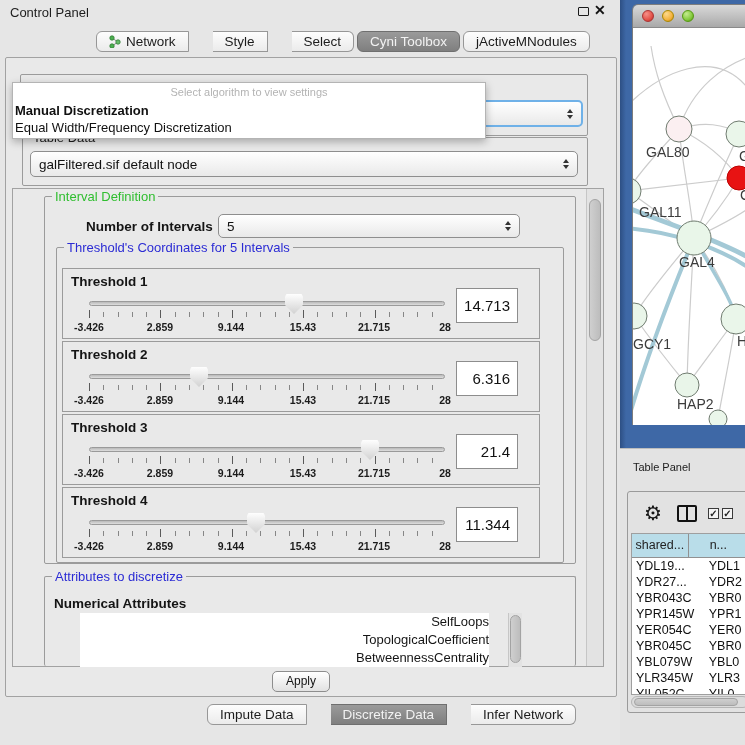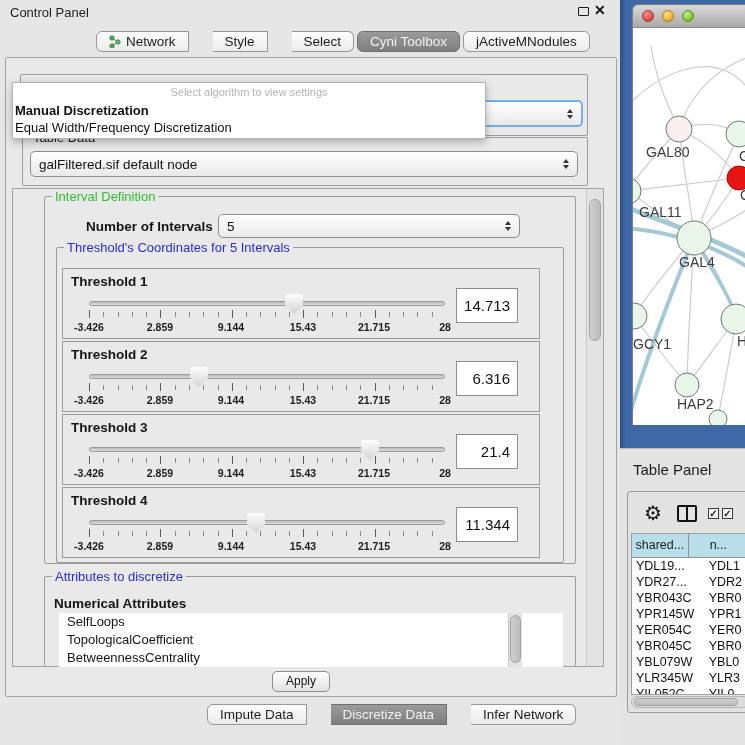--- a/index.html
+++ b/index.html
@@ -63,21 +63,21 @@
   
   #desktop-blue { left:620px; top:0; width:125px; height:448px; background:linear-gradient(90deg,#2d4f84 0,#3e68a6 6px); }
   #net-window { left:632px; top:4px; width:113px; height:421px; border-radius:6px 0 0 0; overflow:hidden; border-left:1px solid #7d7d7d; border-top:1px solid #7d7d7d; }
   #net-titlebar { height:23px; background:linear-gradient(#d9d9d9,#a9a9a9); border-bottom:1px solid #8a8a8a; display:flex; align-items:center; padding-left:9px; gap:8px; }
   .traffic { width:12px; height:12px; border-radius:50%; }
   .t-red { background:radial-gradient(circle at 35% 30%, #f59089,#e4534a 60%,#b02c24); border:0.5px solid #a33; }
   .t-yellow { background:radial-gradient(circle at 35% 30%, #fcd98c,#f4b33e 60%,#c07d10); border:0.5px solid #a80; }
   .t-green { background:radial-gradient(circle at 35% 30%, #c4eb8f,#84ca3d 60%,#4e8a13); border:0.5px solid #591; }
   #net-canvas { width:113px; height:397px; background:#fff; }
 
-  #tablepanel-titlebar-text { left:633px; top:461px; font-size:15px; color:#1d1d1d; }
+  #tablepanel-titlebar-text { left:633px; top:461px; font-size:11px; color:#1d1d1d; }
   #table-panel { left:627px; top:491px; width:122px; height:222px; border:1px solid #9a9a9a; border-radius:3px; background:#e2e2e2; }
   #gear-icon { left:644px; top:503px; font-size:20px; color:#161616; line-height:20px; }
   #tablecols-icon { left:677px; top:505px; width:20px; height:17px; border:2px solid #111; border-radius:2px; }
   #tablecols-icon::after { content:""; position:absolute; left:7px; top:0; width:2px; height:13px; background:#111; }
   .cb-icon { width:11px; height:11px; border:1.5px solid #3a3a3a; background:#f4f4f4; font-size:10px; line-height:9px; text-align:center; color:#222; font-weight:bold; }
 
   #data-table { left:631px; top:533px; width:118px; height:162px; overflow:hidden; background:#fff; border:1px solid #9f9f9f; }
   #data-table .hdr { display:flex; height:24px; background:#b9dde9; border-bottom:1px solid #919191; }
   #data-table .hcell { font-size:12.5px; color:#222; line-height:23px; }
   #data-table .hc1 { width:76px; text-align:center; border-right:1px solid #919191; }
@@ -213,21 +213,21 @@
   <span class="tick-label" style="left:168px;">9.144</span>
   <span class="tick-label" style="left:240px;">15.43</span>
   <span class="tick-label" style="left:311px;">21.715</span>
   <span class="tick-label" style="left:382px;">28</span>
   <div class="value-box">11.344</div>
 </div>
 
 <div class="abs groupbox" style="left:44px; top:576px; width:532px; height:90px; z-index:2; border-bottom:none;"></div>
 <div class="grouplabel lbl-blue abs" style="left:52px; top:570px; z-index:3;">Attributes to discretize</div>
 <div class="abs bold13" style="left:54px; top:596px; z-index:3;">Numerical Attributes</div>
-<div class="abs" id="attr-list" style="left:59px; top:613px; width:504px; height:54px; z-index:3; overflow:hidden;">
+<div class="abs" id="attr-list" style="left:80px; top:613px; width:409px; height:54px; z-index:3; overflow:hidden;text-align:right;">
   <div class="row">SelfLoops</div>
   <div class="row">TopologicalCoefficient</div>
   <div class="row">BetweennessCentrality</div>
 </div>
 <div class="abs vscroll-track" style="left:508px; top:613px; width:14px; height:54px; z-index:3;">
   <div class="scroll-thumb" style="position:absolute; left:1px; top:2px; width:11px; height:48px;"></div>
 </div>
 
 <div class="abs vscroll-track" style="left:586px; top:189px; width:17px; height:477px; z-index:4;">
   <div class="scroll-thumb" style="position:absolute; left:2px; top:10px; width:12px; height:142px;"></div>

